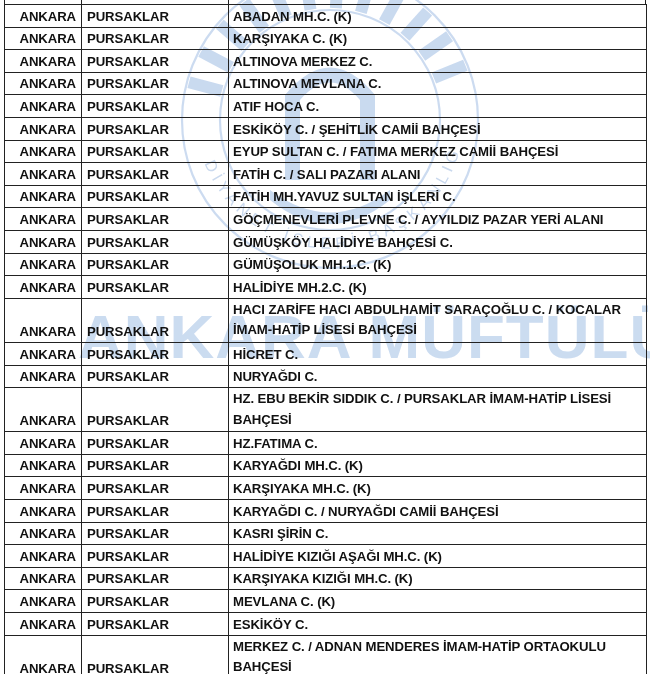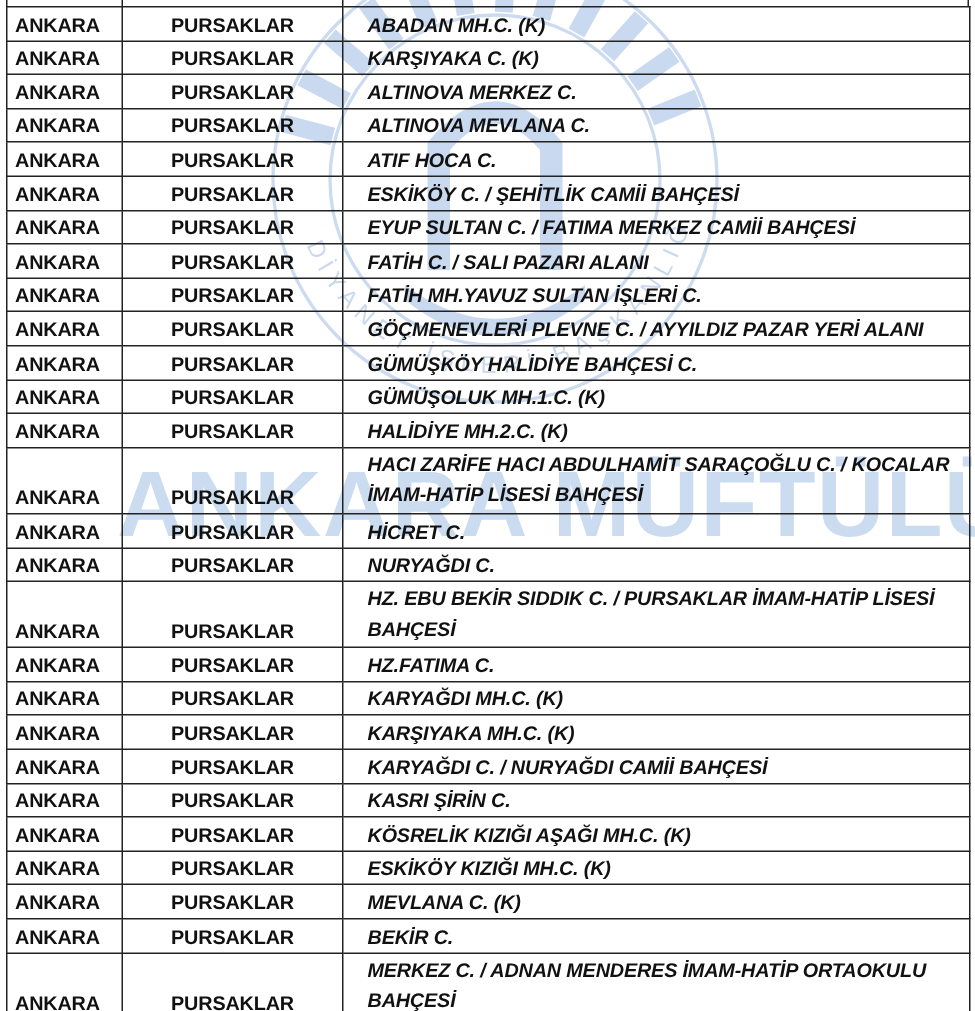--- a/index.html
+++ b/index.html
@@ -54,23 +54,23 @@
       font-size: 13.2px;
       color: #111;
       height: 21.6px;
       padding: 0 5px;
       line-height: 20px;
       vertical-align: bottom;
       white-space: nowrap;
       overflow: hidden;
       letter-spacing: -0.1px;
     }
-    table.list td.city { padding-left: 5px; }
-    table.list td.district { text-align: center; }
-    table.list td.place { padding-left: 16px; white-space: normal; font-style: italic; }
+    table.list td.city { padding-left: 5px; text-align: right; }
+    table.list td.district { text-align: left; }
+    table.list td.place { padding-left: 4px; white-space: normal; }
     table.list tr.tall td { height: 43.2px; margin-left: 28px; }
     table.list tr.tall td.place { line-height: 20.5px; vertical-align: middle; }
     .top-partial {
       position: absolute;
       left: 4px; top: -1px;
       width: 642px; height: 5px;
       border-left: 1.3px solid #222;
       border-right: 1.3px solid #222;
       box-sizing: border-box;
       z-index: 1;
@@ -236,36 +236,36 @@
         <td class="place">KARYAĞDI C. / NURYAĞDI CAMİİ BAHÇESİ</td>
       </tr>
       <tr>
         <td class="city">ANKARA</td>
         <td class="district">PURSAKLAR</td>
         <td class="place">KASRI ŞİRİN C.</td>
       </tr>
       <tr>
         <td class="city">ANKARA</td>
         <td class="district">PURSAKLAR</td>
-        <td class="place">KÖSRELİK KIZIĞI AŞAĞI MH.C.  (K)</td>
-      </tr>
-      <tr>
-        <td class="city">ANKARA</td>
-        <td class="district">PURSAKLAR</td>
-        <td class="place">ESKİKÖY KIZIĞI MH.C. (K)</td>
+        <td class="place">HALİDİYE KIZIĞI AŞAĞI MH.C.  (K)</td>
+      </tr>
+      <tr>
+        <td class="city">ANKARA</td>
+        <td class="district">PURSAKLAR</td>
+        <td class="place">KARŞIYAKA KIZIĞI MH.C. (K)</td>
       </tr>
       <tr>
         <td class="city">ANKARA</td>
         <td class="district">PURSAKLAR</td>
         <td class="place">MEVLANA C. (K)</td>
       </tr>
       <tr>
         <td class="city">ANKARA</td>
         <td class="district">PURSAKLAR</td>
-        <td class="place">BEKİR C.</td>
+        <td class="place">ESKİKÖY C.</td>
       </tr>
       <tr class="tall">
         <td class="city">ANKARA</td>
         <td class="district">PURSAKLAR</td>
         <td class="place">MERKEZ C. / ADNAN MENDERES İMAM-HATİP ORTAOKULU BAHÇESİ</td>
       </tr>
     </tbody>
 </table>
 
 </body></html>

